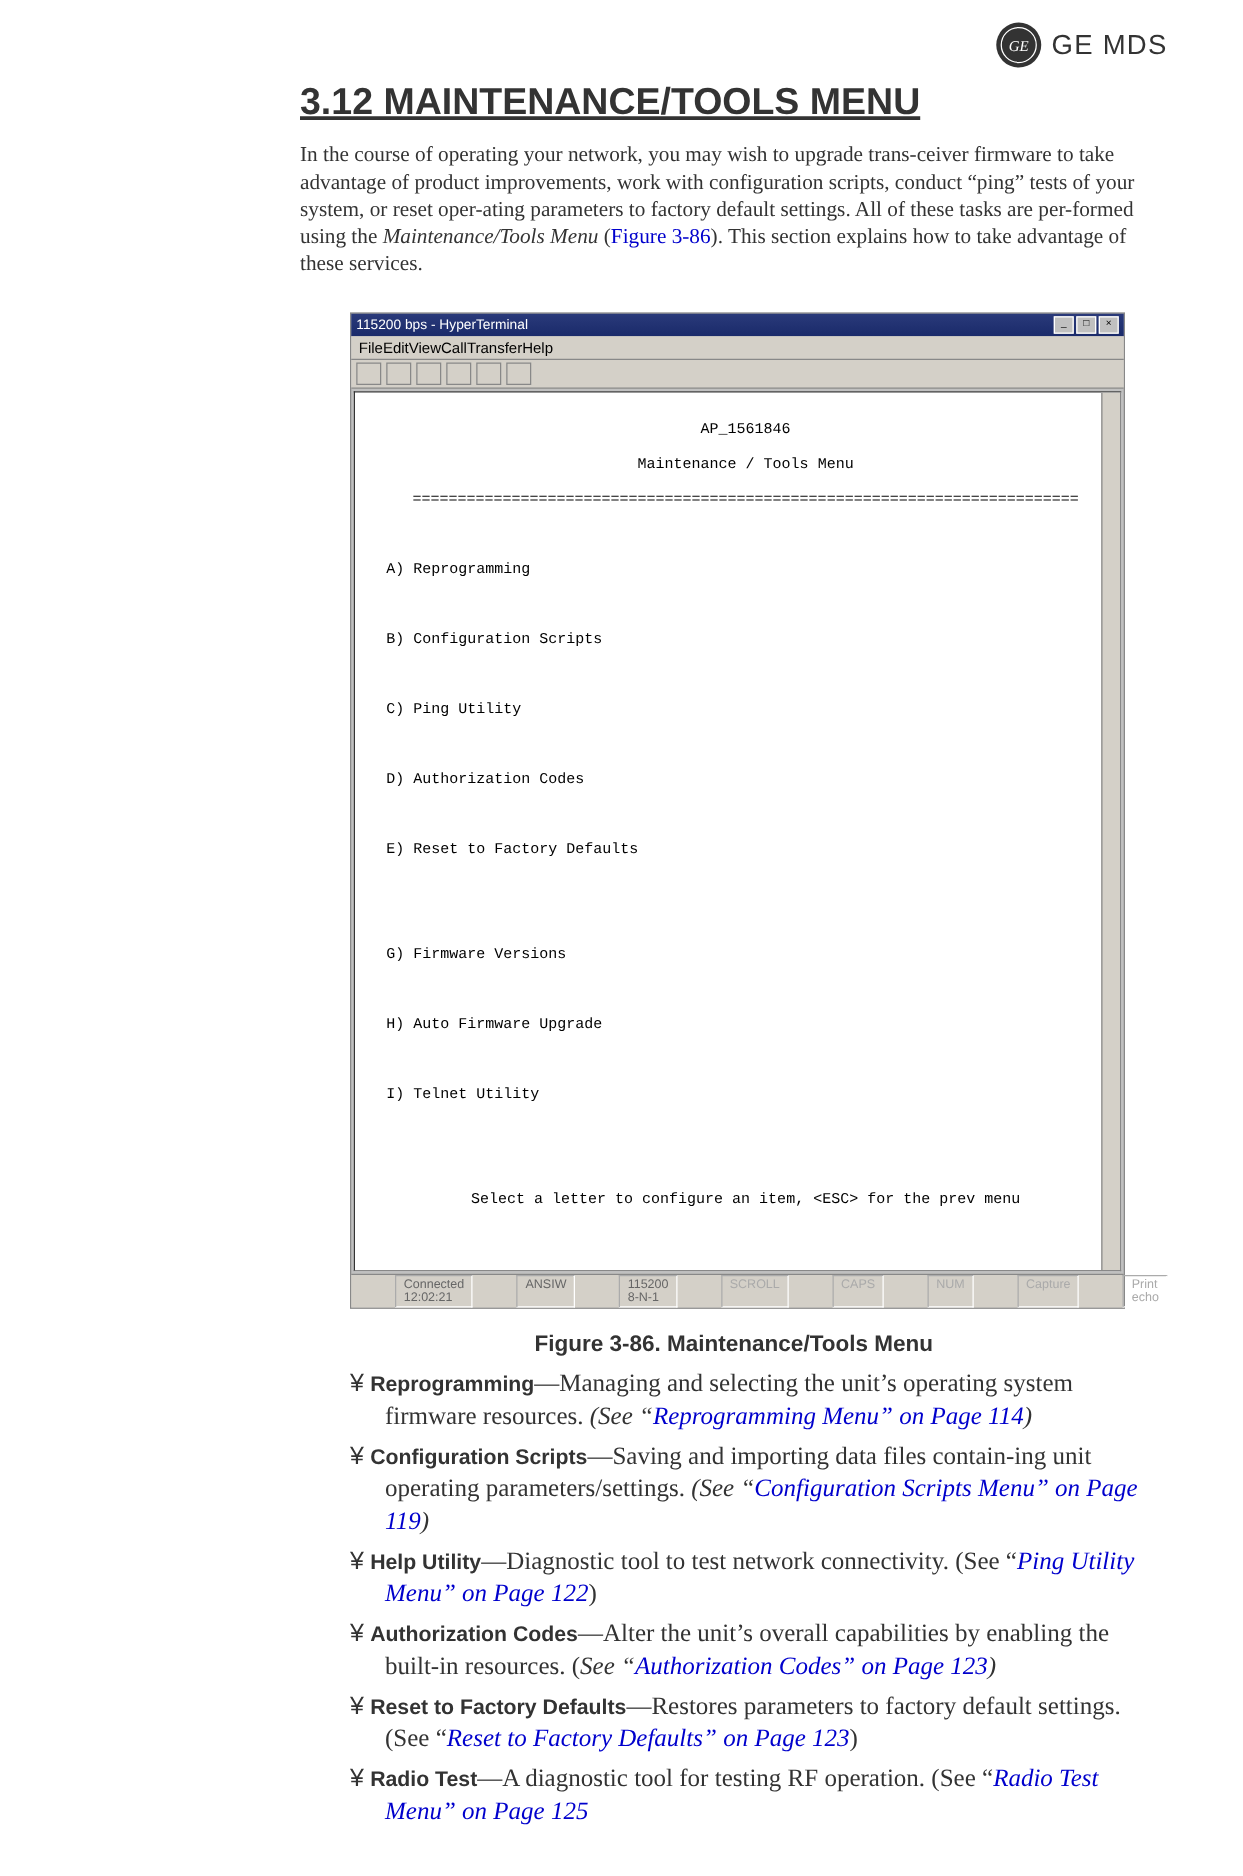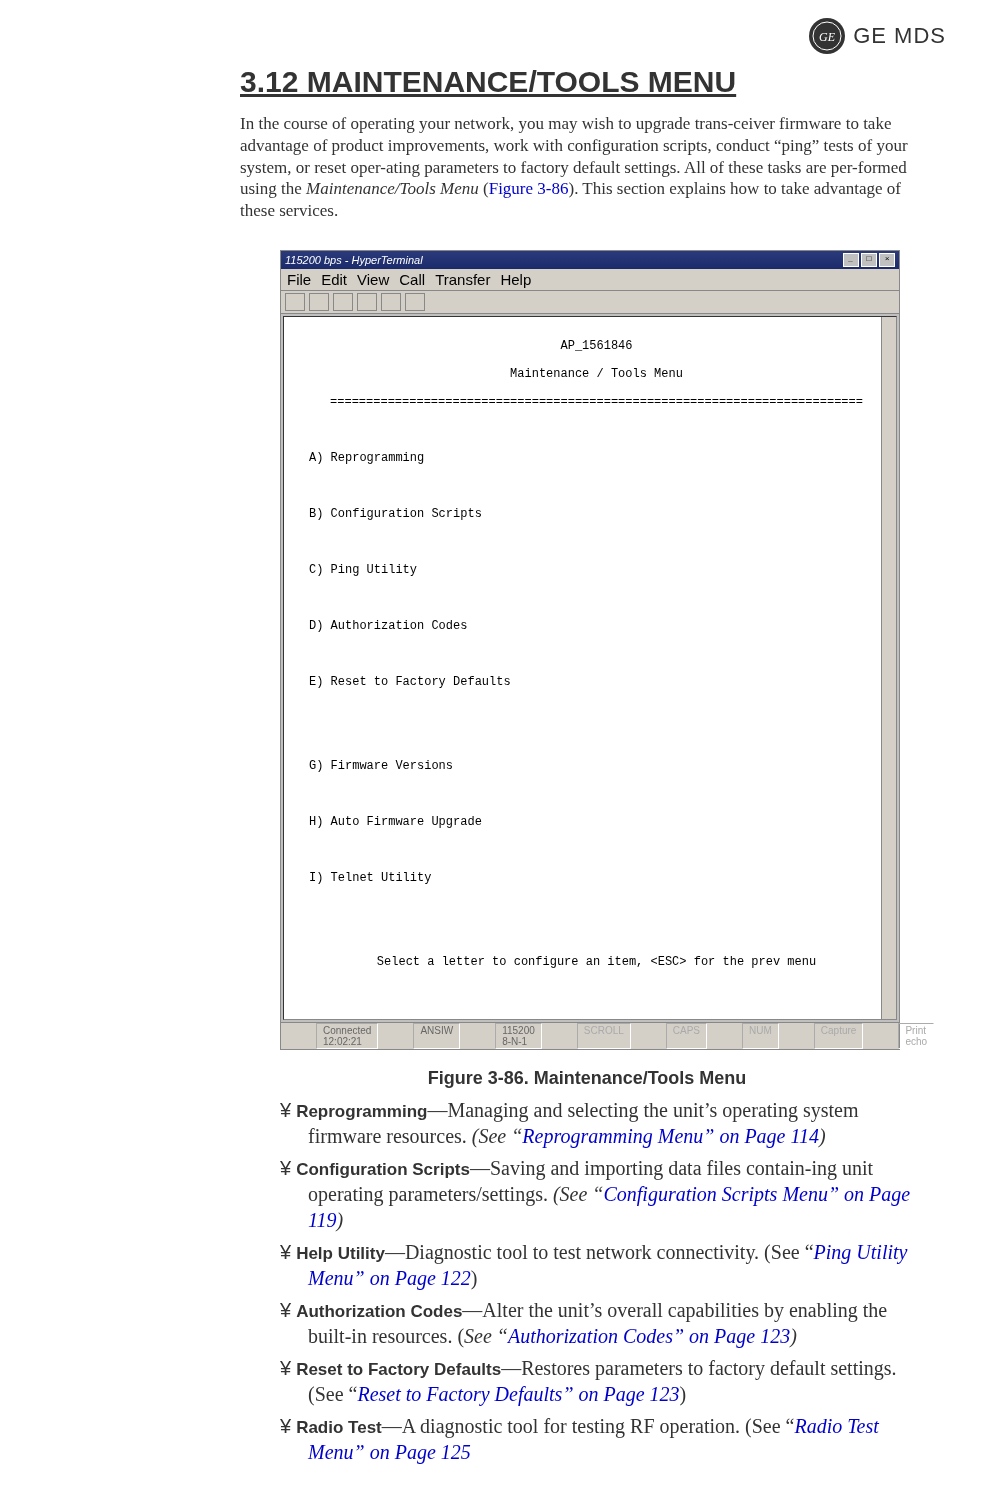--- a/index.html
+++ b/index.html
@@ -13,21 +13,21 @@
   .page {
     position: relative;
     width: 994px;
     min-height: 1501px;
     box-sizing: border-box;
     padding: 20px 60px 40px 60px;
   }
   .header-logo {
     position: absolute;
     top: 18px;
-    right: 48px;
+    right: 60px;
     display: flex;
     align-items: center;
     gap: 8px;
     font-family: Arial, Helvetica, sans-serif;
   }
   .ge-badge {
     width: 36px;
     height: 36px;
     border-radius: 50%;
     background: #333;
@@ -77,43 +77,41 @@
   }
   .titlebar {
     background: linear-gradient(#2a3a7a, #1a2a6a);
     color: #fff;
     padding: 2px 4px;
     font-family: Arial, sans-serif;
     font-size: 11px;
     display: flex;
     justify-content: space-between;
     align-items: center;
-    font-style: italic;
   }
   .titlebar .win-buttons {
     display: flex;
     gap: 2px;
   }
   .win-btn {
     width: 14px;
     height: 12px;
     background: #c0c0c0;
     border: 1px solid #fff;
     font-size: 8px;
     line-height: 10px;
     text-align: center;
     color: #000;
   }
   .menubar {
     display: flex;
-    gap: 10px;
     padding: 2px 6px;
     background: #d4d0c8;
     font-family: Arial, sans-serif;
-    font-size: 15px;
+    font-size: 12px;
     border-bottom: 1px solid #888;
   }
   .toolbar {
     display: flex;
     gap: 4px;
     padding: 2px 4px;
     background: #d4d0c8;
     border-bottom: 1px solid #888;
   }
   .tool-btn {

